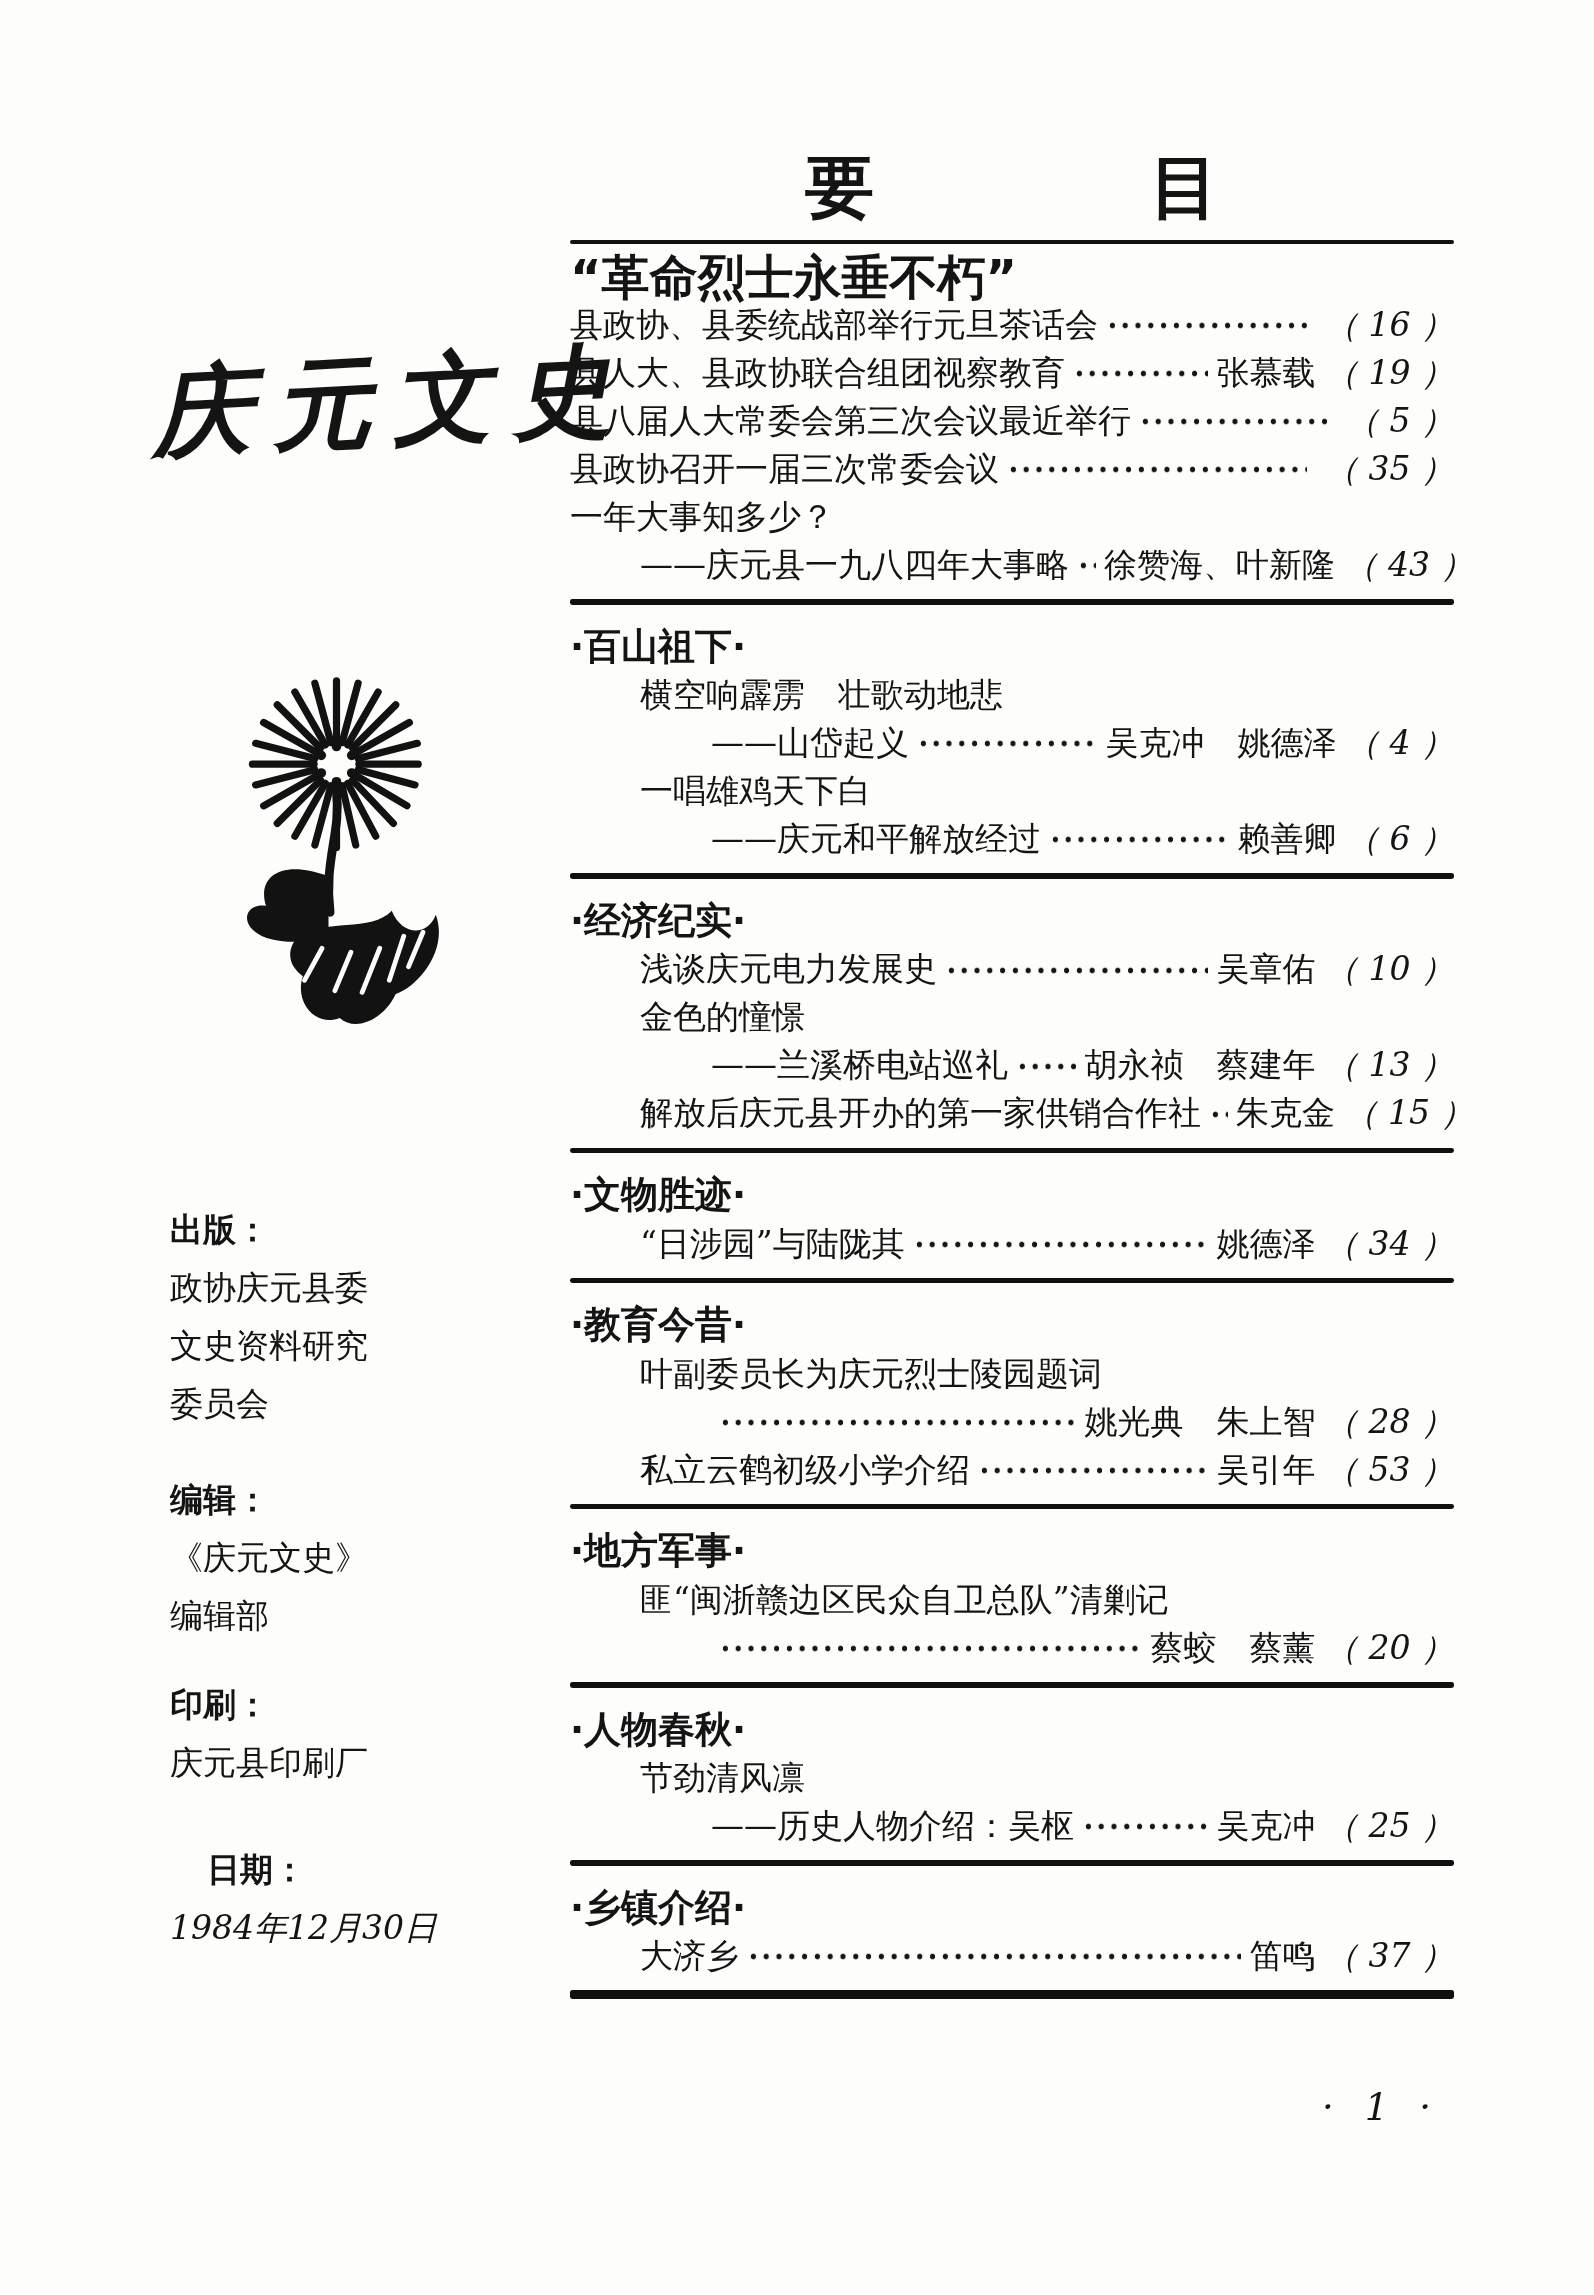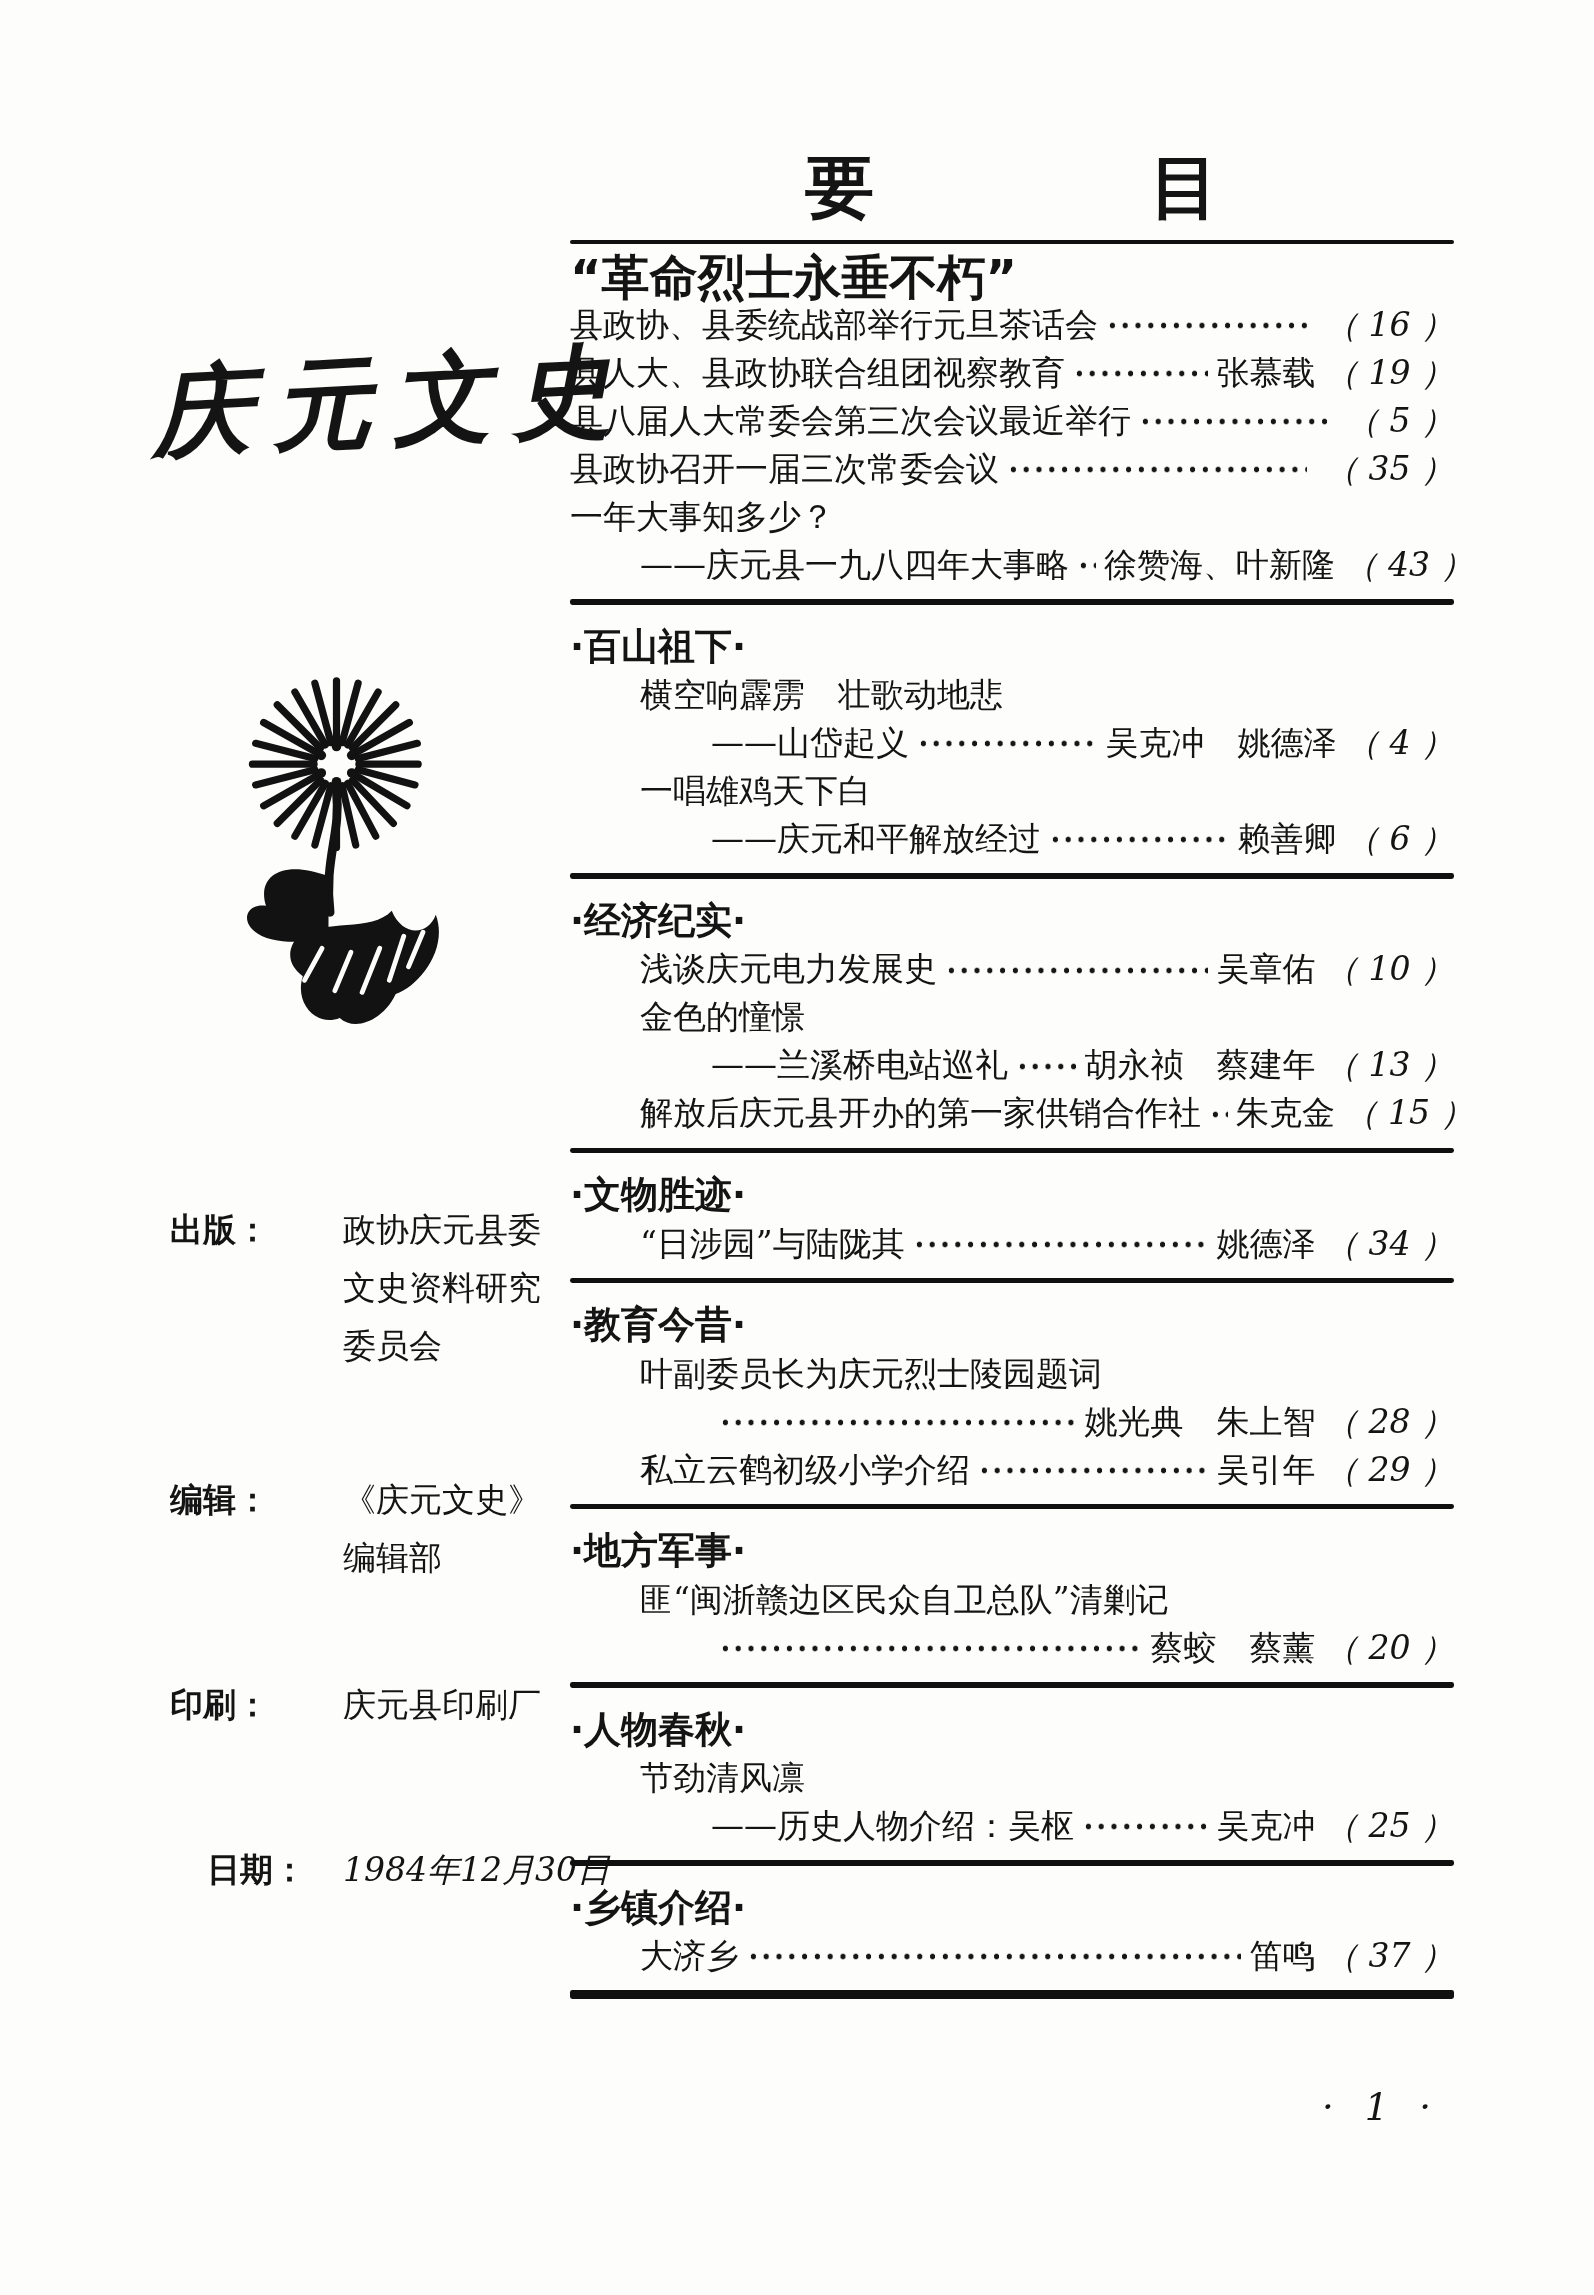--- a/index.html
+++ b/index.html
@@ -2,21 +2,21 @@
 <html style="font-size:12.8px"><head>
 <meta charset="utf-8">
 <style>
   html,body{margin:0;padding:0;background:#8a8a8a;}
   .page{position:relative;width:1594px;height:2295px;background:#fdfdfb;overflow:hidden;
         color:#141414;font-family:"DejaVu Serif",serif;}
   
   .calligraphy{position:absolute;left:152px;top:336px;font-size:99px;font-weight:700;
         font-style:italic;letter-spacing:21px;transform:rotate(-3deg);white-space:nowrap;}
   .flower{position:absolute;left:202px;top:672px;width:269px;height:378px;}
-  .colo{position:absolute;left:170px;display:flex;font-size:33px;line-height:58px;}
+  .colo{position:absolute;left:170px;display:flex;font-size:33px;line-height:58px;flex-direction:column;}
   .colo .label{font-family:"DejaVu Sans",sans-serif;font-weight:700;width:173px;flex:0 0 auto;}
   .colo .val div{white-space:nowrap;}
   .colo.date .val div{font-style:italic;}
   
   .toc{position:absolute;left:570px;top:142px;width:884px;}
   .toc-title{text-align:center;height:98px;line-height:90px;}
   .toc-title span{font-family:"DejaVu Sans",sans-serif;font-weight:700;font-size:69px;
         letter-spacing:276px;margin-right:-276px;}
   .rule{height:5.6px;background:#101010;border-radius:2.4px;}
   .rule.thin{height:4px;}
@@ -234,21 +234,21 @@
       <div class="row ind2">
         <span class="t"></span>
         <span class="leader"></span>
         <span class="a">姚光典　朱上智</span>
         <span class="p">（ 28 ）</span>
       </div>
       <div class="row ind1">
         <span class="t">私立云鹤初级小学介绍</span>
         <span class="leader"></span>
         <span class="a">吴引年</span>
-        <span class="p">（ 29 ）</span>
+        <span class="p">（ 53 ）</span>
       </div>
     </div>
     <div class="rule"></div>
 
     <div class="sec">
       <div class="sec-header">·地方军事·</div>
       <div class="row ind1">
         <span class="t">匪“闽浙赣边区民众自卫总队”清剿记</span>
       </div>
       <div class="row ind2">

